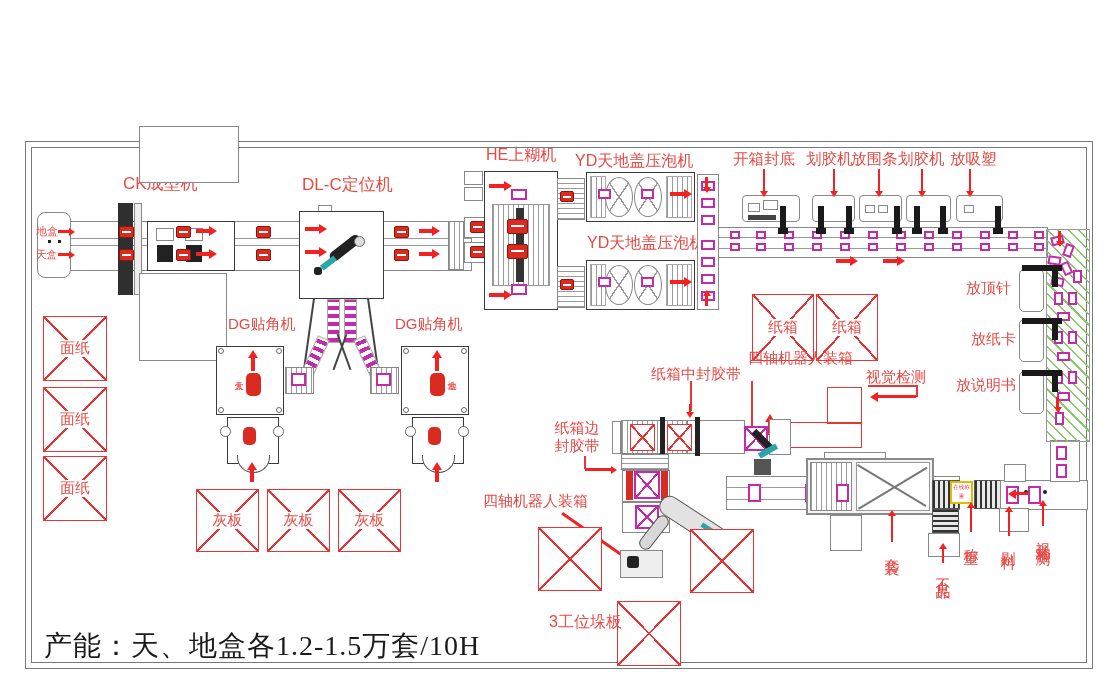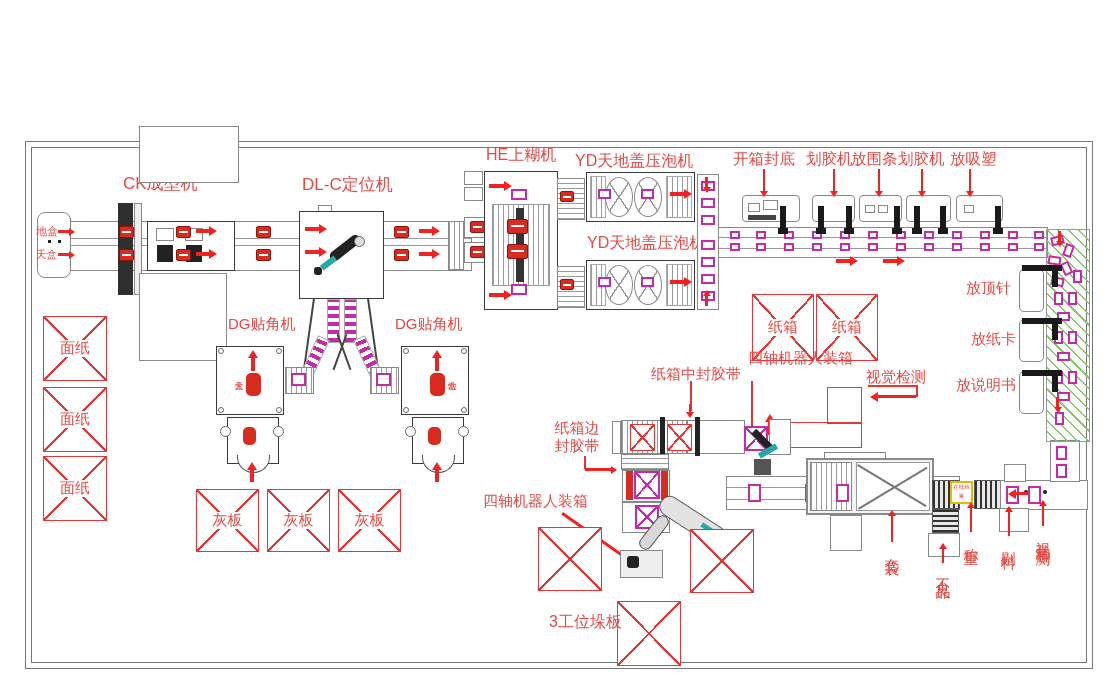--- a/index.html
+++ b/index.html
@@ -63,20 +63,21 @@
 </style>
 </head>
 <body>
 
 <div id="root">
 
 
   <div class="frame" style="left:25px;top:141px;width:1068px;height:528px"></div>
   <div class="frame" style="left:31px;top:147px;width:1056px;height:516px"></div>
 
+  <div id="capacity">产能：天、地盒各1.2-1.5万套/10H</div>
 
   <div class="lbl" style="left:123px;top:175px;font-size:17px">CK成型机</div>
   <div class="gbox" style="left:44px;top:221px;width:428px;height:50px"></div>
   <div class="hline" style="left:45px;top:238px;width:426px"></div>
   <div class="hline" style="left:45px;top:245px;width:426px"></div>
   <div class="gbox" style="left:37px;top:212px;width:34px;height:66px;border-radius:8px"></div>
   <div class="dark" style="left:48px;top:240px;width:3px;height:3px"></div>
   <div class="dark" style="left:58px;top:240px;width:3px;height:3px"></div>
   <div class="lbl" style="left:36px;top:226px;font-size:11px">地盒</div>
   <div class="ar hr sm" style="left:58px;top:230px;width:11px;height:3px"></div>

